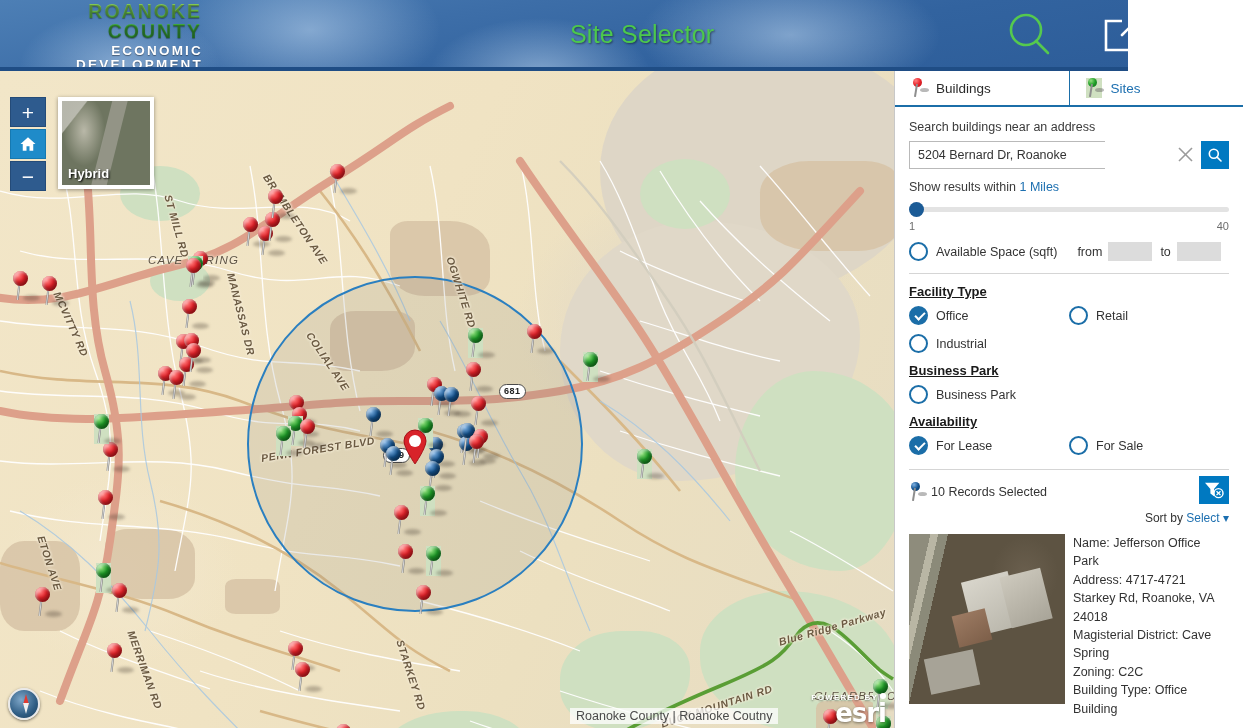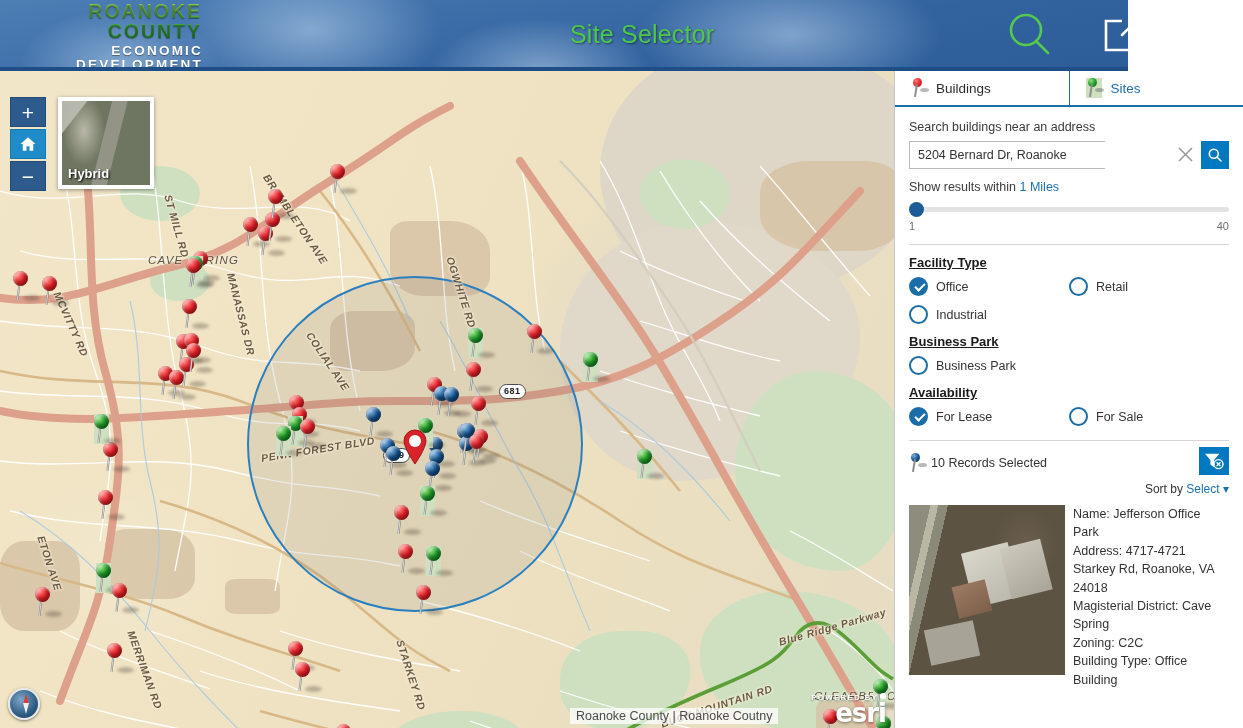--- a/index.html
+++ b/index.html
@@ -850,20 +850,28 @@
       </div>
       <div id="slider-wrap">
         <div id="slider-track"></div>
         <div id="slider-handle"></div>
       </div>
       <div id="slider-ends">
         <span>1</span>
         <span>40</span>
       </div>
 
+      <div id="space-row">
+        <span class="radio"></span>
+        <span class="lbl">Available Space (sqft)</span>
+        <span class="fromto">from</span>
+        <input class="numbox" type="text" value="" style="">
+        <span class="fromto" style="margin-left:8px">to</span>
+        <input class="numbox" type="text" value="" style="">
+      </div>
 
       <div class="divider"></div>
 
       <div class="section-title">Facility Type</div>
       <div class="two-col mb8">
         <div class="col">
           <div class="radio-row">
             <span class="radio checked"></span>
             <span>Office</span>
           </div>

